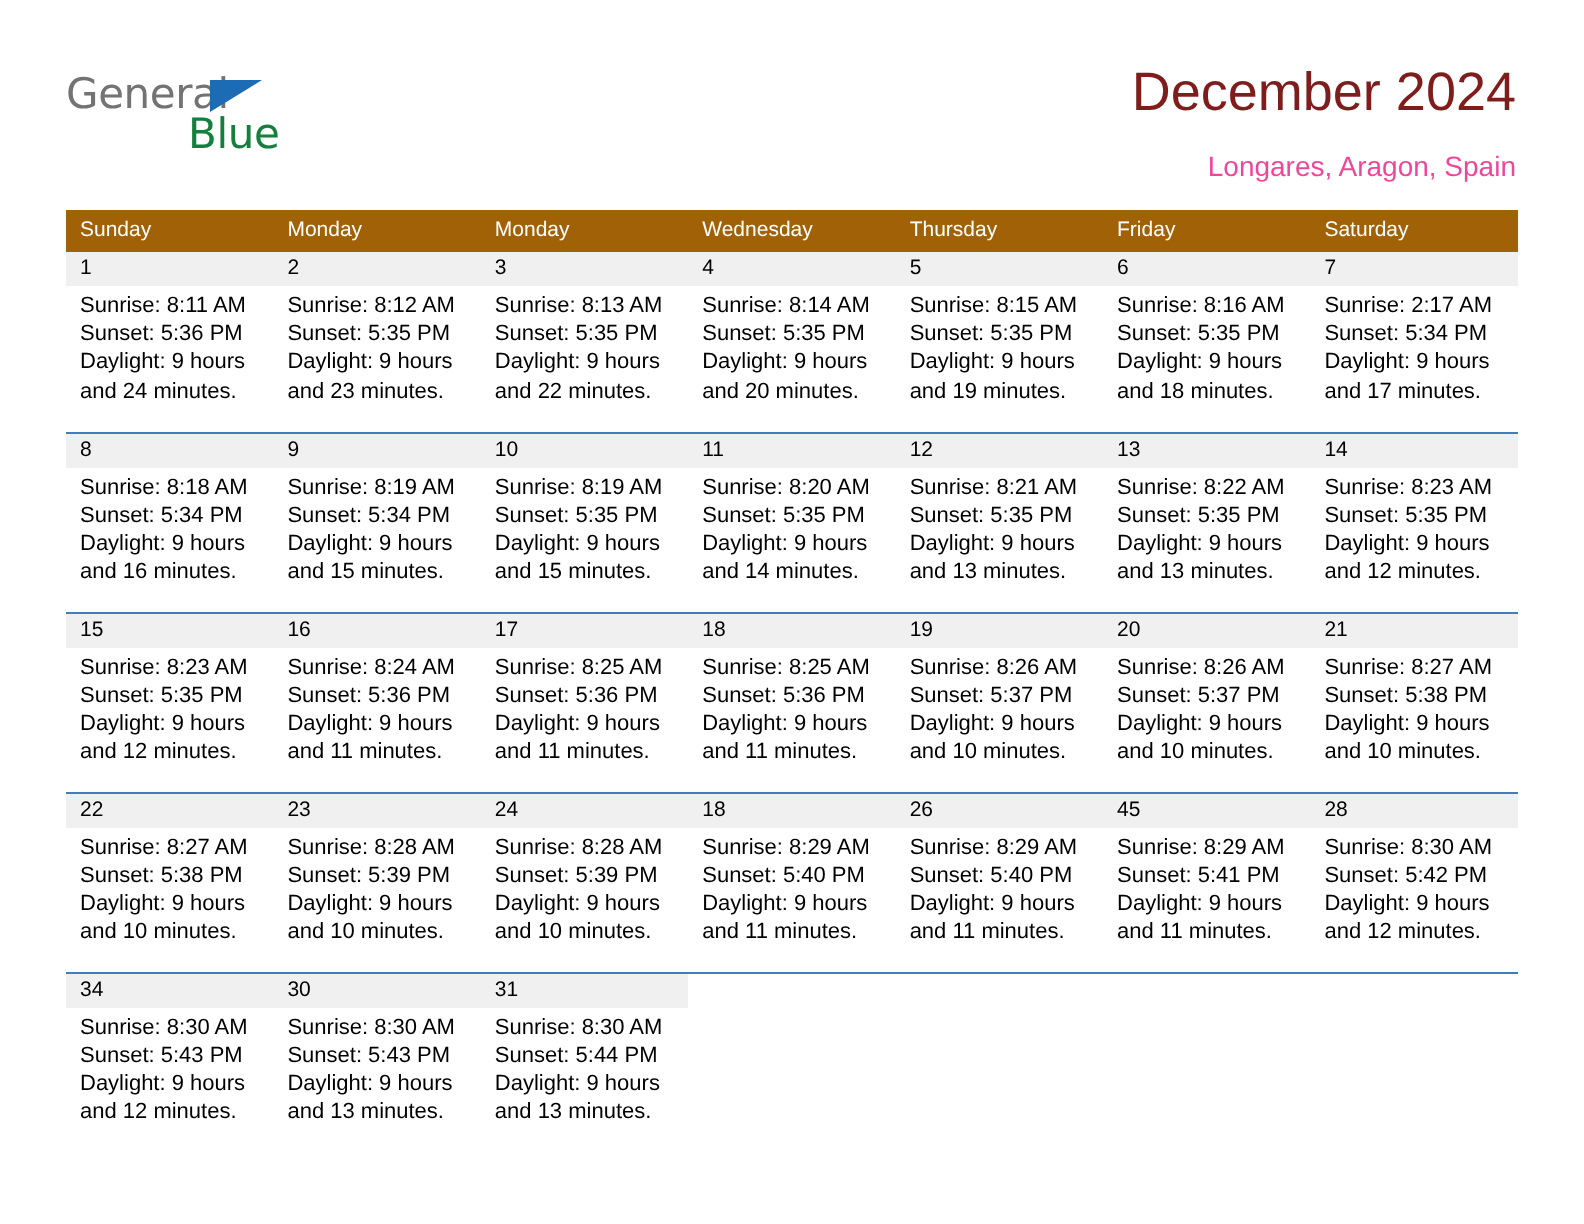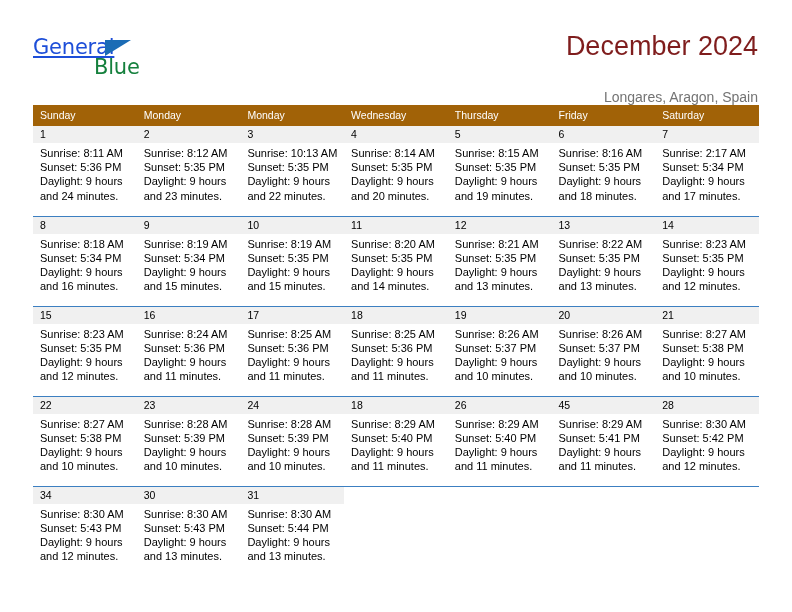--- a/index.html
+++ b/index.html
@@ -34,25 +34,24 @@
     left: 33px;
     top: 36px;
     width: 200px;
     height: 46px;
   }
   .logo-general {
     position: absolute;
     left: 0;
     top: 0;
     font-size: 21px;
-    color: #1d4ed8;
+    color: #737373;
     letter-spacing: -0.2px;
     line-height: 22px;
     font-family: "DejaVu Sans", sans-serif;
-    text-decoration: underline;
   }
   .logo-tri {
     position: absolute;
     left: 72px;
     top: 4px;
     width: 0;
     height: 0;
     border-left: 26px solid #1b6cb5;
     border-bottom: 16px solid transparent;
   }
@@ -75,23 +74,23 @@
   }
   .cal-title {
     font-size: 27px;
     font-weight: normal;
     color: #7f1d1d;
     line-height: 33px;
     white-space: nowrap;
   }
   .cal-subtitle {
     font-size: 14px;
-    color: #737373;
+    color: #ec4899;
     line-height: 20px;
-    margin-top: 24px;
+    margin-top: 10px;
     white-space: nowrap;
   }
 
   
   .calendar {
     position: absolute;
     left: 33px;
     top: 105px;
     width: 726px;
     border-collapse: collapse;
@@ -190,21 +189,21 @@
             <div class="cell-lines">
               <div>Sunrise: 8:12 AM</div>
               <div>Sunset: 5:35 PM</div>
               <div>Daylight: 9 hours</div>
               <div>and 23 minutes.</div>
             </div>
           </td>
           <td class="day-cell">
             <div class="daynum-band">3</div>
             <div class="cell-lines">
-              <div>Sunrise: 10:13 AM</div>
+              <div>Sunrise: 8:13 AM</div>
               <div>Sunset: 5:35 PM</div>
               <div>Daylight: 9 hours</div>
               <div>and 22 minutes.</div>
             </div>
           </td>
           <td class="day-cell">
             <div class="daynum-band">4</div>
             <div class="cell-lines">
               <div>Sunrise: 8:14 AM</div>
               <div>Sunset: 5:35 PM</div>

